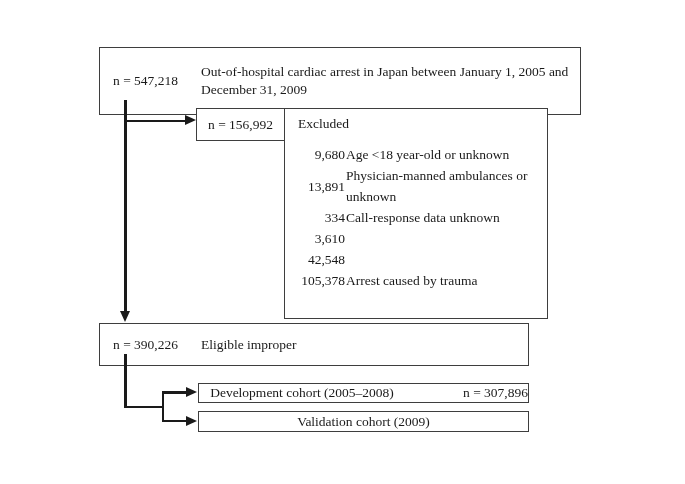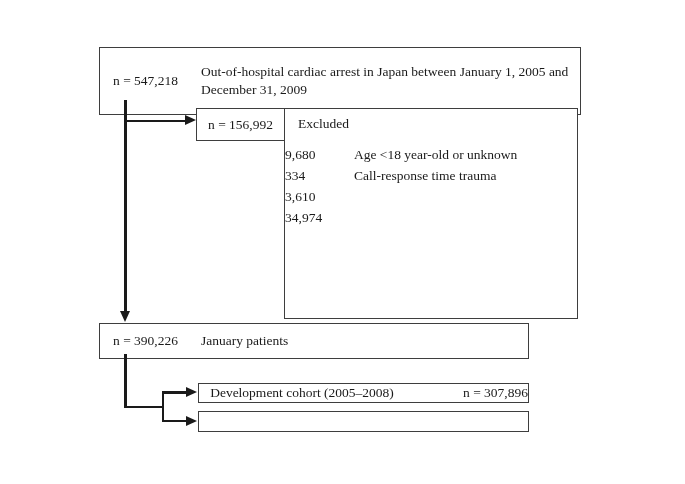--- a/index.html
+++ b/index.html
@@ -30,28 +30,28 @@
   
   #top-box { left: 99px; top: 47px; width: 482px; height: 68px; }
   #top-box .n-cell { width: 88px; padding-left: 13px; flex: none; }
   #top-box .desc-cell { width: 374px; line-height: 18px; }
   
   #excl-n-box {
     left: 196px; top: 108px; width: 89px; height: 33px;
     display: flex; align-items: center; justify-content: center; text-align: right;
   }
   
-  #excl-box { left: 284px; top: 108px; width: 294px; height: 211px; }
+  #excl-box { left: 284px; top: 108px; width: 264px; height: 211px; }
   #excl-title { margin: 7px 0 0 13px; }
   #excl-rows { margin-top: 12px; }
   .ex-row { display: flex; align-items: center; line-height: 21px; }
-  .ex-count { width: 60px; text-align: left; flex: none; }
-  .ex-reason { margin-left: 9px; max-width: 206px; }
+  .ex-count { width: 60px; text-align: right; flex: none; }
+  .ex-reason { margin-left: 1px; max-width: 206px; }
   
-  #eligible-box { left: 99px; top: 323px; width: 430px; height: 36px; }
+  #eligible-box { left: 99px; top: 323px; width: 430px; height: 43px; }
   #eligible-box .n-cell { width: 88px; padding-left: 13px; flex: none; }
   
   #dev-box { left: 198px; top: 383px; width: 331px; height: 20px; gap: 26px; }
   #val-box { left: 198px; top: 411px; width: 331px; height: 21px; }
   .cohort-label { flex: 1; text-align: center; }
   .cohort-n { width: 97px; text-align: right; flex: none; }
   
   .line {
     position: absolute;
     background: #1a1a1a;
@@ -92,46 +92,55 @@
   </div>
 
   <div class="box" id="excl-box">
     <div id="excl-title">Excluded</div>
     <div id="excl-rows">
       <div class="ex-row">
         <span class="ex-count">9,680</span>
         <span class="ex-reason">Age &lt;18 year-old or unknown</span>
       </div>
       <div class="ex-row">
+        <span class="ex-count">13,891</span>
+        <span class="ex-reason">Physician-manned ambulances or unknown</span>
+      </div>
+      <div class="ex-row">
         <span class="ex-count">334</span>
-        <span class="ex-reason">Call-response time trauma</span>
+        <span class="ex-reason">Call-response data unknown</span>
       </div>
       <div class="ex-row">
         <span class="ex-count">3,610</span>
       </div>
       <div class="ex-row">
-        <span class="ex-count">34,974</span>
+        <span class="ex-count">42,548</span>
+      </div>
+      <div class="ex-row">
+        <span class="ex-count">105,378</span>
+        <span class="ex-reason">Arrest caused by trauma</span>
       </div>
     </div>
   </div>
 
   <div class="box flex-row" id="eligible-box">
     <span class="n-cell">n = 390,226</span>
-    <span>January patients</span>
+    <span>Eligible improper</span>
   </div>
 
   <div class="line" style="left:124px; top:354px; width:2.5px; height:54px;"></div>
   <div class="line" style="left:124px; top:405.5px; width:40px; height:2.5px;"></div>
   <div class="line" style="left:161.5px; top:391.5px; width:2.5px; height:30px;"></div>
   <div class="line" style="left:162px; top:391.25px; width:25px; height:2.5px;"></div>
   <div class="arrow-right" style="left:186px; top:387px;"></div>
   <div class="line" style="left:162px; top:419.75px; width:25px; height:2.5px;"></div>
   <div class="arrow-right" style="left:186px; top:415.5px;"></div>
 
   <div class="box flex-row" id="dev-box">
     <span class="cohort-label">Development cohort (2005–2008)</span>
     <span class="cohort-n">n = 307,896</span>
   </div>
 
   <div class="box flex-row" id="val-box">
+    <span class="cohort-label">Validation cohort (2009)</span>
   </div>
 
 </div>
 
 </body></html>

